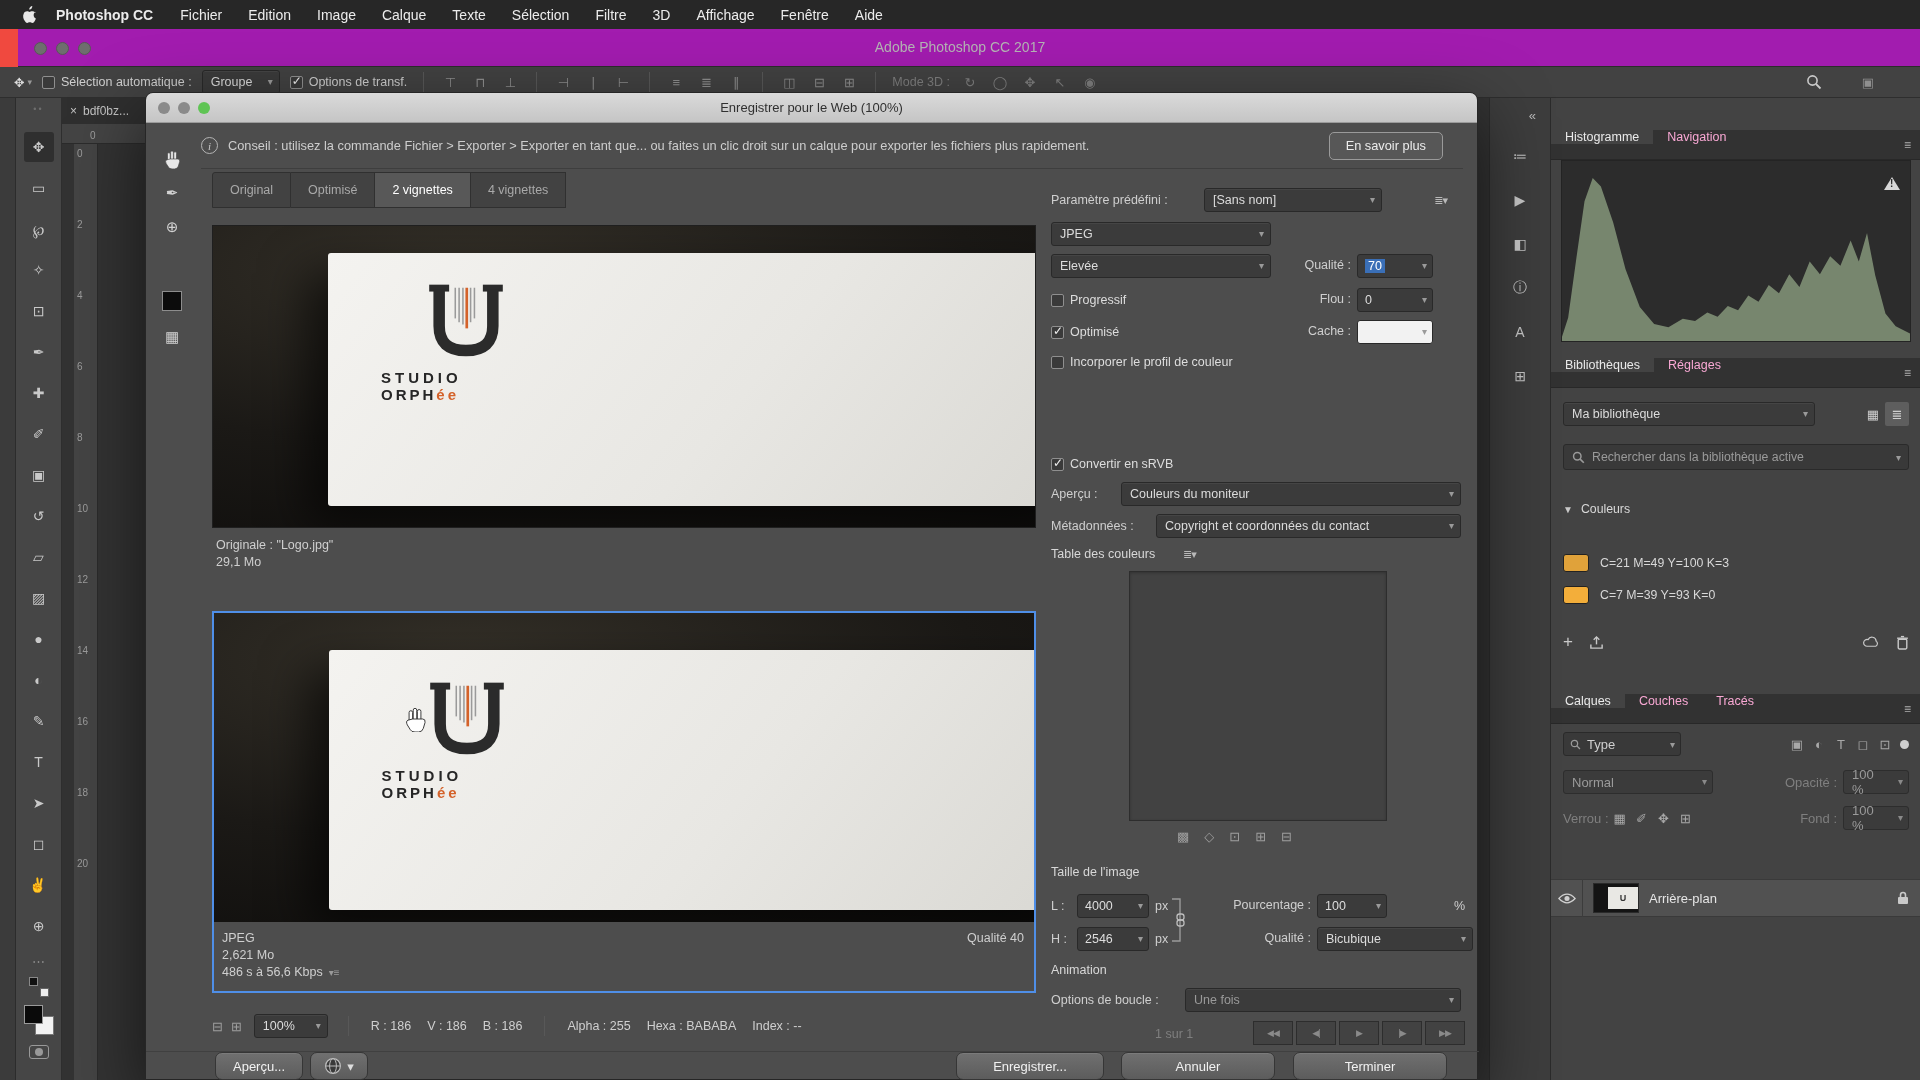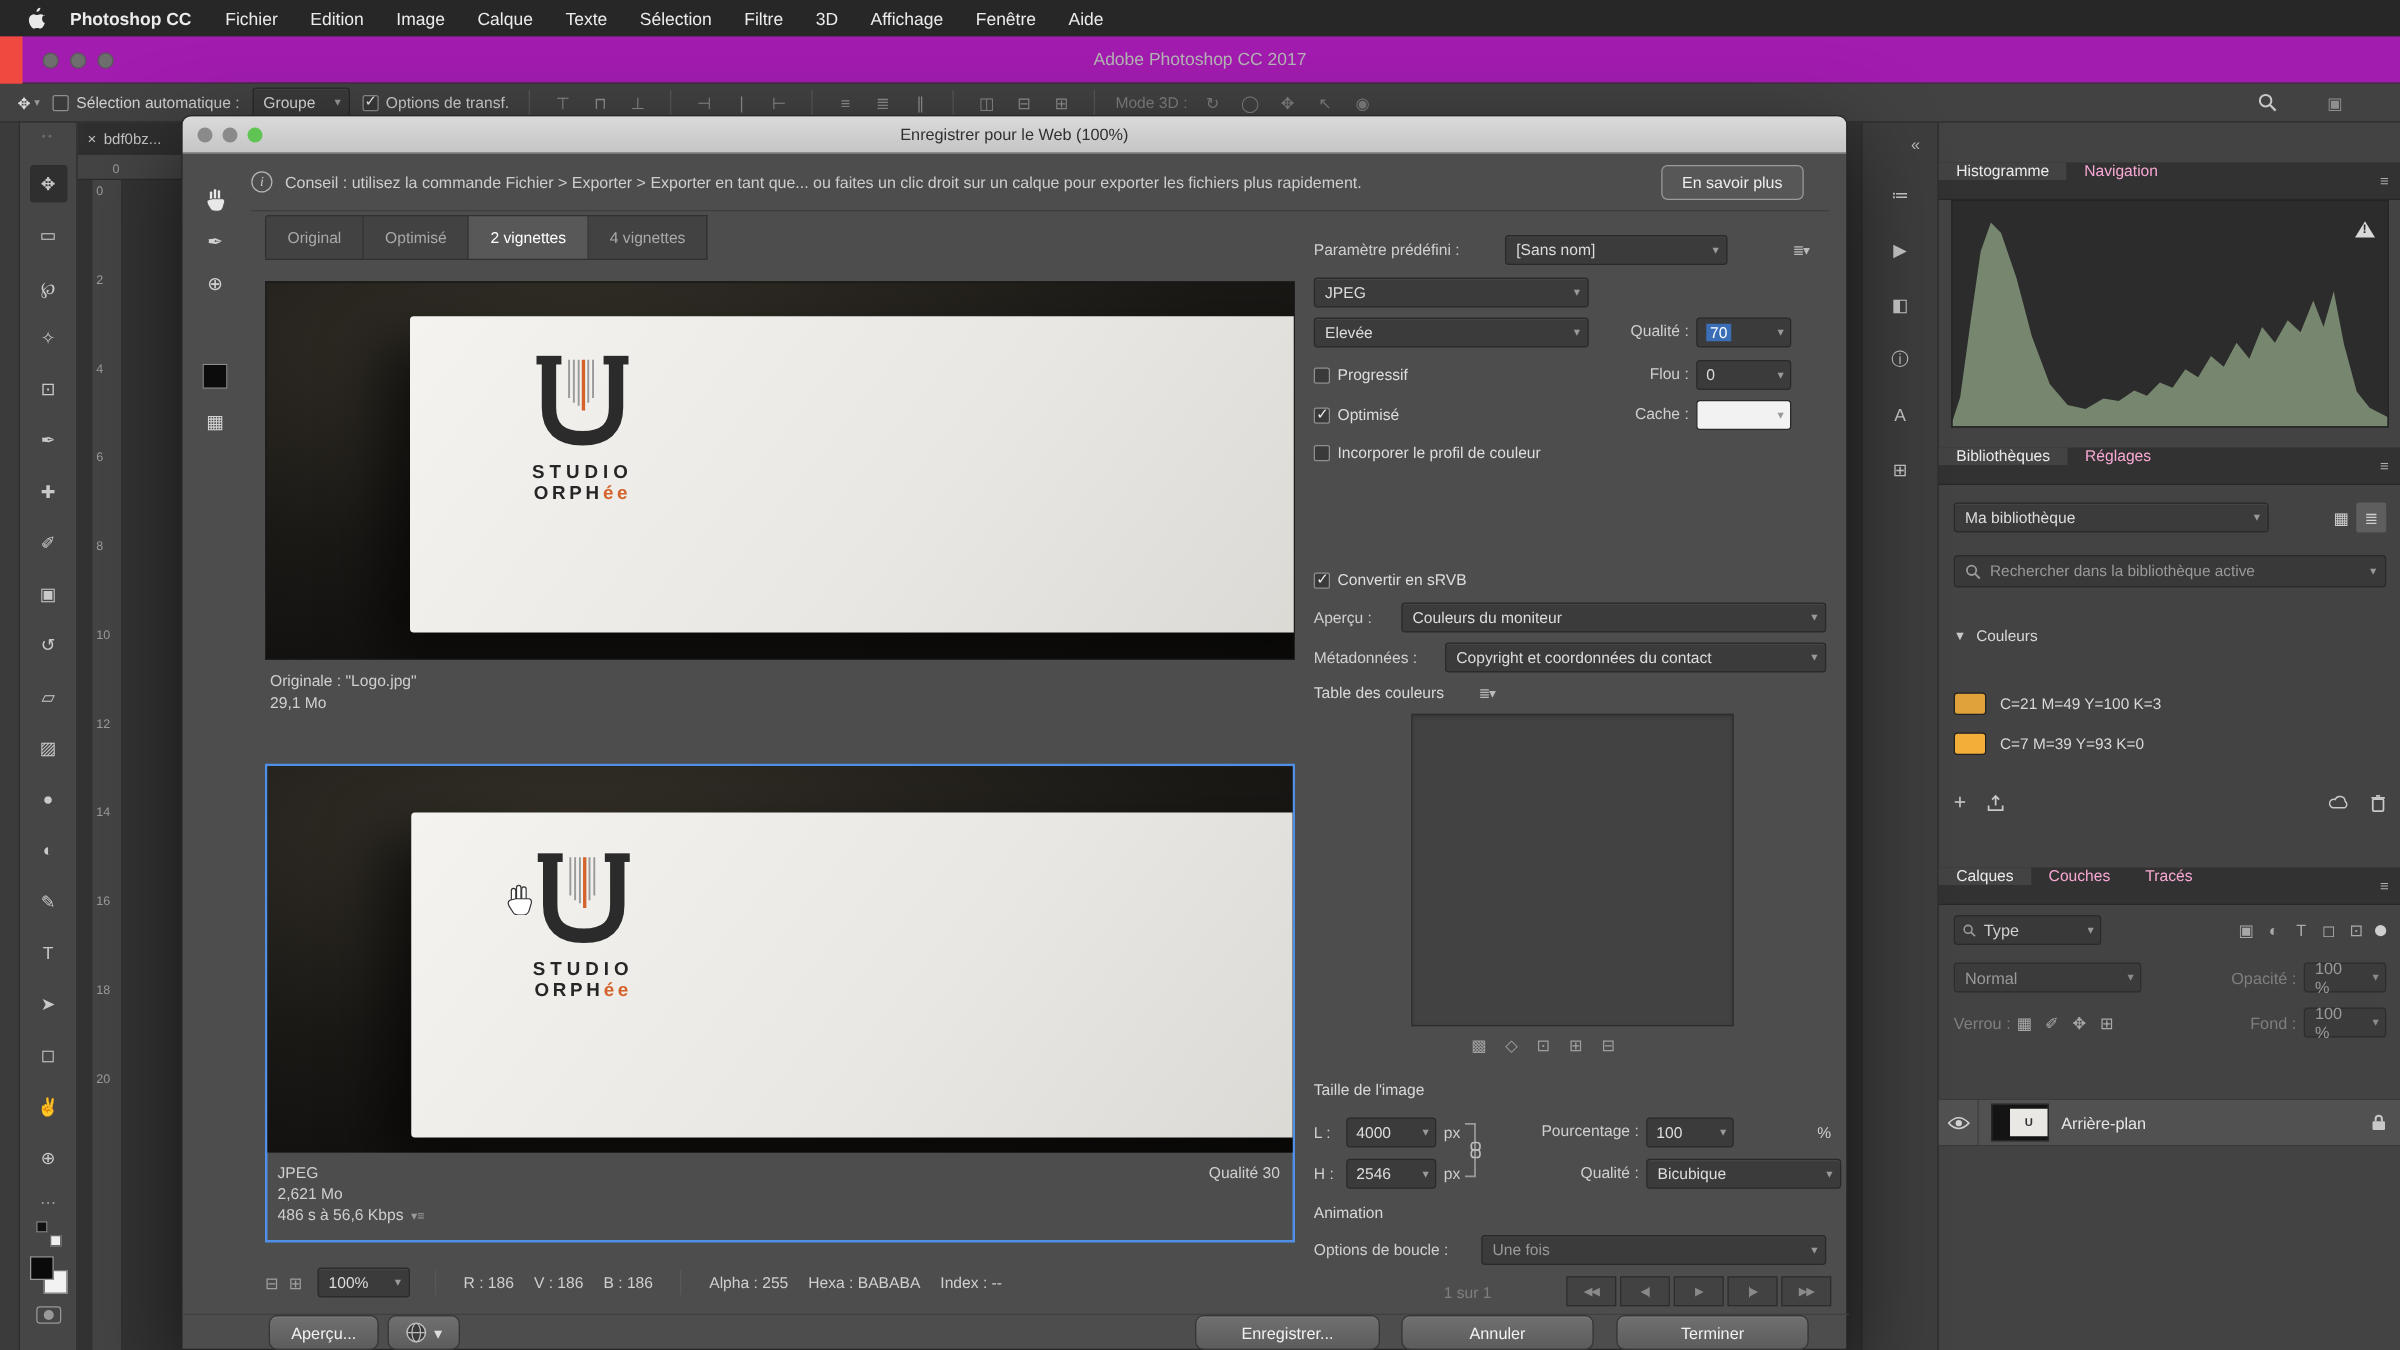--- a/index.html
+++ b/index.html
@@ -70,21 +70,21 @@
   .vtab:first-child{border-left:1px solid #303030;border-radius:3px 0 0 0}
   .vtab.active{background:#585858;color:#fff}
   .preview1{position:absolute;left:0;top:53px;width:824px}
   .preview2{position:absolute;left:0;top:439px;width:824px;border:2px solid #4f8fe8}
   .pimg{position:relative;width:100%;border:1px solid #1f1f1f;overflow:hidden;background:#151310}
   .preview1 .pimg{height:303px}
   .preview2 .pimg{height:309px;border:none}
   .mockup{position:absolute;inset:0;background:radial-gradient(130% 120% at 30% 15%,#343028 0%,#1b1916 48%,#0c0b0a 100%)}
   .card{position:absolute;left:14%;top:9%;width:92%;height:84%;background:linear-gradient(128deg,#f4f3f0 0%,#e8e7e3 55%,#d9d8d3 100%);border-radius:3px;box-shadow:-22px 20px 46px rgba(0,0,0,.6)}
   .preview2 .card{top:12%}
-  .logo{position:absolute;left:7%;top:12%;width:170px;text-align:center}
+  .logo{position:absolute;left:7%;top:12%;width:170px;text-align:left}
   .logo-u{width:92px;height:80px;display:block;margin:0 auto 6px}
   .logo-t1{font-size:15px;font-weight:bold;letter-spacing:4px;color:#262626}
   .logo-t2{font-size:15px;font-weight:bold;letter-spacing:3px;color:#262626}
   .logo-t2 .acc{color:#d4622a}
   .pinfo{padding:9px 4px 0 4px;color:#cfcfcf;font-size:12.5px;line-height:17px}
   .preview2 .pinfo{padding:8px 8px 10px 8px;position:relative}
   .pmenu{color:#9a9a9a;font-size:10px;margin-left:6px}
   .pquality{position:absolute;right:10px;top:8px;color:#cfcfcf}
   .handcur{position:absolute;left:23%;top:30%;width:24px;height:26px;z-index:5}
   
@@ -395,21 +395,21 @@
                   <rect x="12" y="3" width="3" height="11" rx="1.5"></rect>
                   <path d="M4 12 q-2 1 -.5 4 l2.5 4 q1 2 4 2 h3 q3 0 4 -3 l1.5 -5 q.5 -3 -2 -3 l-8.5 0 z"></path>
                 </g>
               </svg>
           </span>
         </div>
         <div class="pinfo">
           <div>JPEG</div>
           <div>2,621 Mo</div>
           <div><span>486 s à 56,6 Kbps</span><span class="pmenu">▾≡</span></div>
-          <div class="pquality">Qualité 30</div>
+          <div class="pquality">Qualité 40</div>
         </div>
       </div>
 
       <div class="dlg-status">
         <span class="st-ico">⊟</span>
         <span class="st-ico">⊞</span>
         <span class="dd zoom">
             <span>100%</span>
           </span>
         <span class="sepv"></span>

